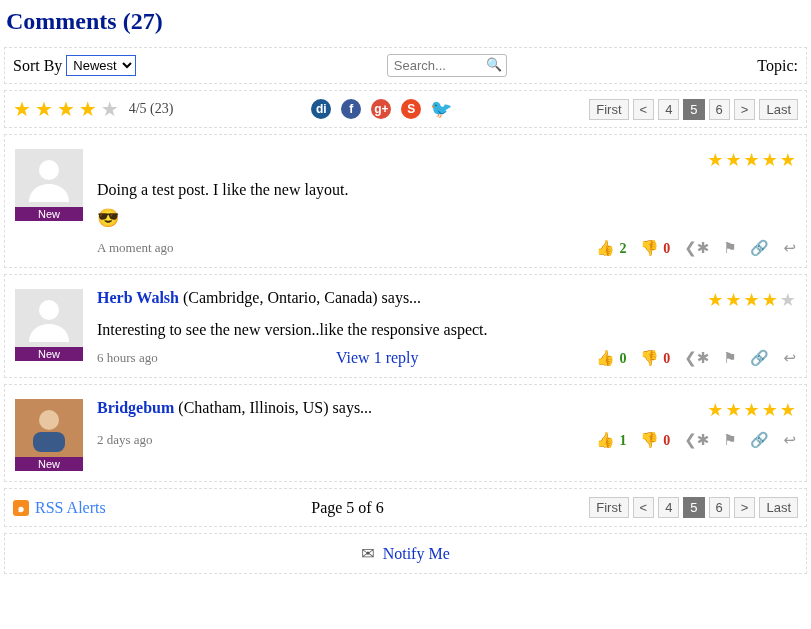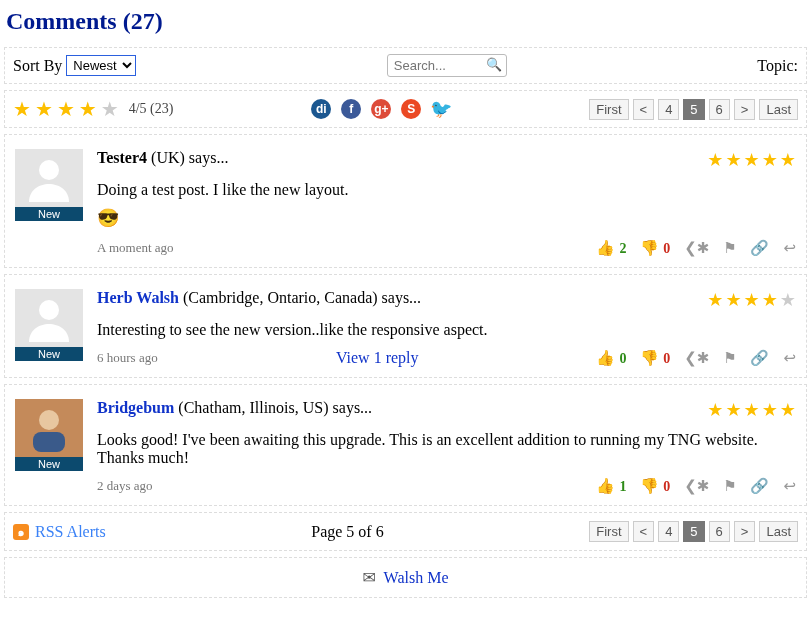--- a/index.html
+++ b/index.html
@@ -23,21 +23,21 @@
   .sicon { width:20px; height:20px; border-radius:10px; display:flex; align-items:center; justify-content:center; font-family:Arial,sans-serif; font-size:12px; font-weight:bold; color:#fff; }
   .digg{background:#1b5790;} .fb{background:#3b5998;} .gp{background:#dd4b39;} .su{background:#eb4924;} .tw{background:none;color:#1da1f2;font-size:18px;}
   .pager { display:flex; gap:4px; align-items:flex-start; }
   .pgbtn { border:1px solid #ccc; background:#f5f5f5; padding:2px 6px; font-size:13px; color:#555; font-family:Arial,sans-serif; cursor:pointer;}
   .pgbtn.current { background:#777; color:#fff; border-color:#777;}
   .comment { display:flex; padding:14px 10px 10px; gap:14px; }
   .avatar-wrap { width:68px; display:flex; flex-direction:column; align-items:center; }
   .avatar { width:68px; height:58px; background:#e4e4e4; display:flex; align-items:center; justify-content:center; }
   .avatar svg { width:48px; height:48px; fill:#fff;}
   .avatar.photo { background:#c48a5a; }
-  .newbadge { background:#0c4a6e; color:#fff; font-size:11px; width:68px; text-align:center; padding:1px 0; font-family:Arial,sans-serif;}
+  .newbadge { background:#701a75; color:#fff; font-size:11px; width:68px; text-align:center; padding:1px 0; font-family:Arial,sans-serif;}
   .cbody { flex:1; }
   .chead { display:flex; align-items:flex-start; }
   .cauthor { font-weight:bold; }
   .cauthor.link { color:#1033c9; cursor:pointer;}
   .cloc { }
   .csays { }
   .crating { margin-left:auto; display:flex; gap:2px; font-size:18px;}
   .ctext { margin:10px 0 8px; }
   .emoji { font-size:18px; }
   .cfoot { display:flex; align-items:center; gap:14px; margin-top:10px;}
@@ -109,23 +109,20 @@
       <div class="avatar ">
           <svg viewBox="0 0 24 24">
             <circle cx="12" cy="8" r="5"></circle>
             <path d="M2 24c0-6 5-9 10-9s10 3 10 9z"></path>
           </svg>
         </div>
       <div class="newbadge">New</div>
     </div>
     <div class="cbody">
       <div class="chead">
-        <span>
-          <span class="cauthor ">Tester4</span><span class="cloc"> (UK) </span><span class="csays">says...</span>
-        </span>
         <div class="crating">
             <span class="star ">★</span>
             <span class="star ">★</span>
             <span class="star ">★</span>
             <span class="star ">★</span>
             <span class="star ">★</span>
           </div>
       </div>
       <div class="ctext">Doing a test post. I like the new layout.</div>
       <div class="emoji">😎</div>
@@ -198,21 +195,20 @@
           <span class="cauthor link">Bridgebum</span><span class="cloc"> (Chatham, Illinois, US) </span><span class="csays">says...</span>
         </span>
         <div class="crating">
             <span class="star ">★</span>
             <span class="star ">★</span>
             <span class="star ">★</span>
             <span class="star ">★</span>
             <span class="star ">★</span>
           </div>
       </div>
-      <div class="ctext">Looks good! I've been awaiting this upgrade. This is an excellent addition to running my TNG website. Thanks much!</div>
 
       <div class="cfoot">
         <span class="ctime">2 days ago</span>
         <span class="spacer2"></span>
 
         <span class="spacer2"></span>
         <span><span class="thumb up">👍</span> <span class="actlabel up">1</span></span>
         <span><span class="thumb down">👎</span> <span class="actlabel down">0</span></span>
         <span class="aicon">❮✱</span>
         <span class="aicon">⚑</span>
@@ -234,14 +230,14 @@
     <span class="pgbtn">4</span>
     <span class="pgbtn current">5</span>
     <span class="pgbtn">6</span>
     <span class="pgbtn">&gt;</span>
     <span class="pgbtn">Last</span>
   </div>
 </div>
 
 <div class="panel notify">
   <span class="mailicon">✉</span>
-  <span>Walsh Me</span>
+  <span>Notify Me</span>
 </div>
 
 </body></html>

